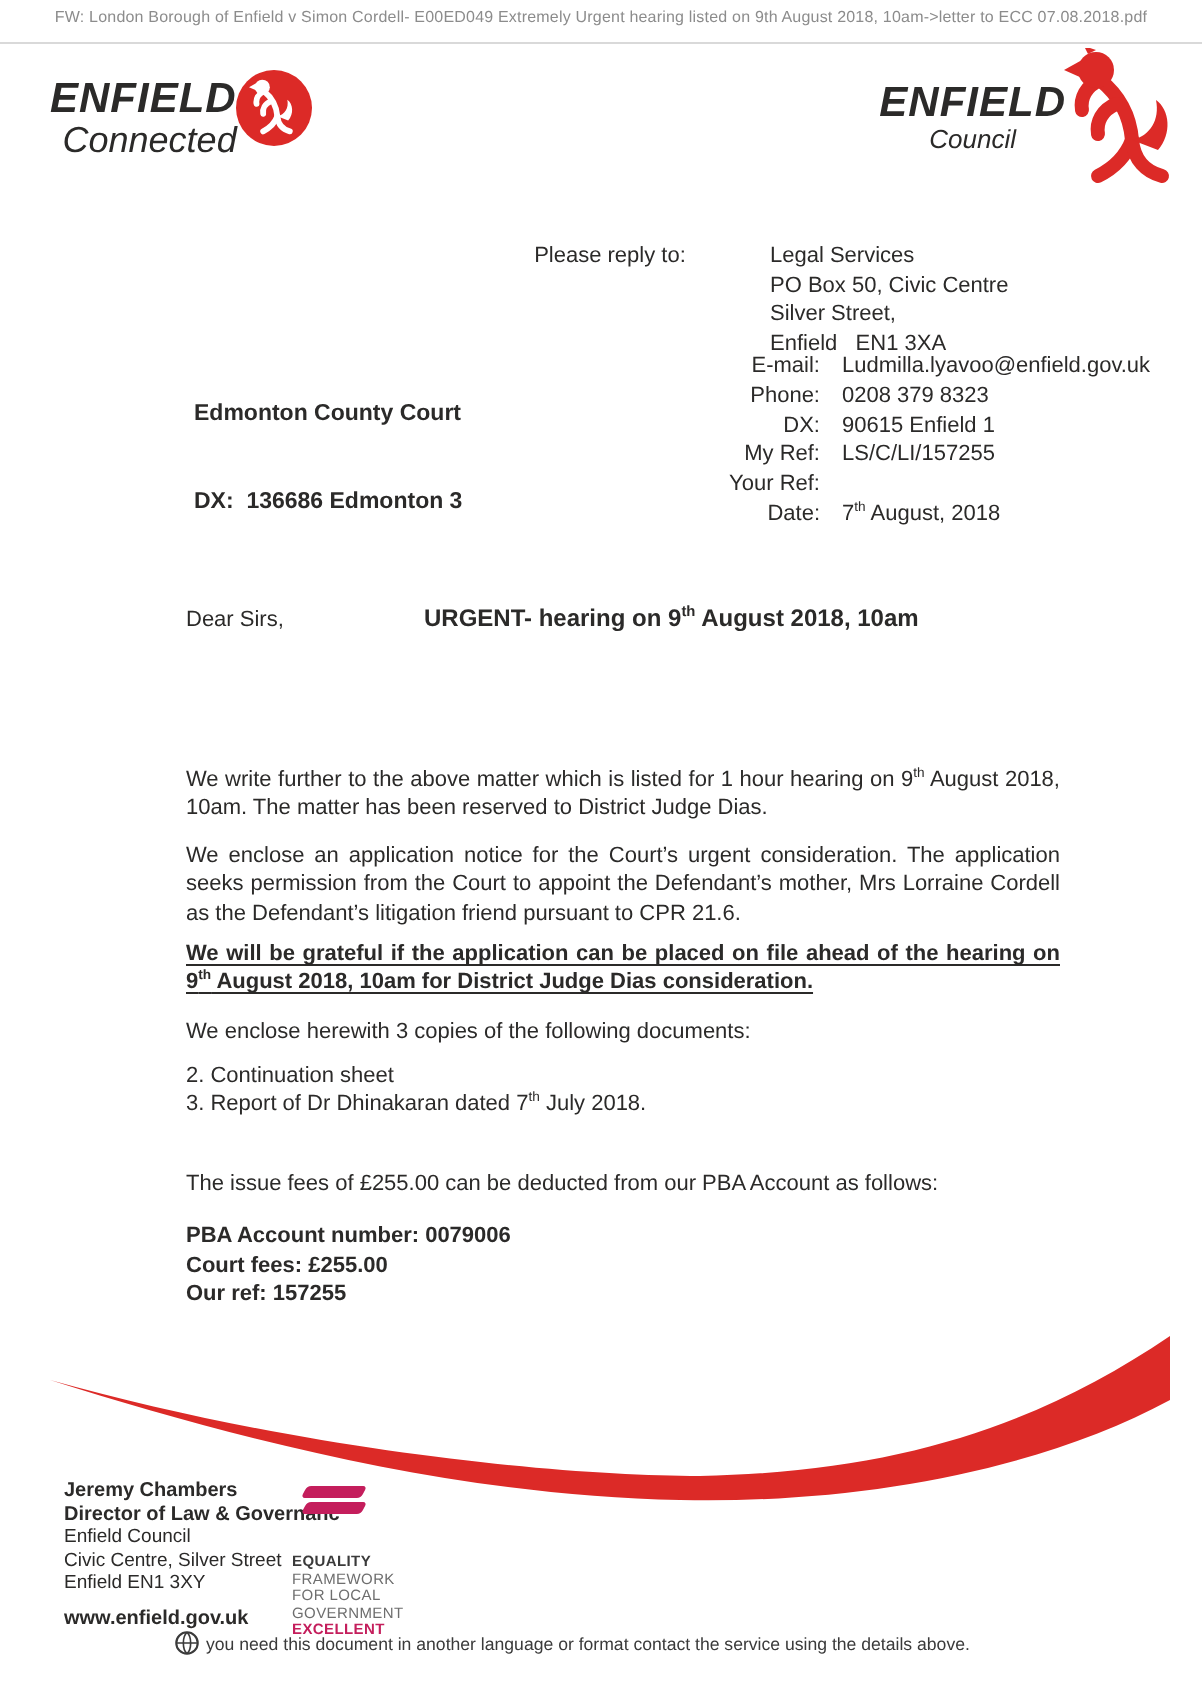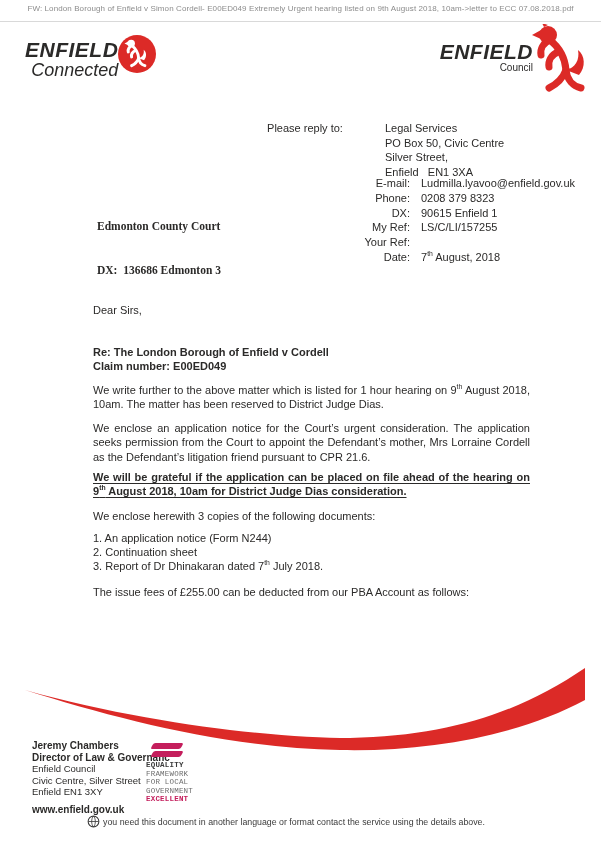--- a/index.html
+++ b/index.html
@@ -10,28 +10,28 @@
             font-size:8px;color:#8c8c8c;letter-spacing:.1px;}
   .topline{position:absolute;top:21px;left:0;width:100%;border-top:1px solid #d9d9d9;}
   
   .logo-left{position:absolute;left:25px;top:38px;}
   .logo-left .t{font-size:21px;font-weight:bold;font-style:italic;letter-spacing:.5px;}
   .logo-left .s{font-size:18px;font-style:italic;margin-top:-2px;text-align:right;}
   .crest{position:absolute;left:118px;top:35px;width:38px;height:38px;border-radius:50%;
          background:#dc2a27;display:flex;align-items:center;justify-content:center;}
   .logo-right{position:absolute;right:68px;top:40px;text-align:right;}
   .logo-right .t{font-size:21px;font-weight:bold;font-style:italic;letter-spacing:.5px;}
-  .logo-right .s{font-size:10px;margin-top:-2px;}
+  .logo-right .s{font-size:13px;font-style:italic;margin-top:-2px;text-align:center;}
   .lion-right{position:absolute;right:8px;top:24px;width:62px;height:72px;}
   
   .reply{position:absolute;top:121px;left:0;width:601px;font-size:11px;line-height:14.6px;}
   .reply .lab{position:absolute;left:245px;width:120px;text-align:center;}
   .reply .vals{position:absolute;left:385px;white-space:pre;}
-  .recipient{position:absolute;left:97px;top:190px;font-size:11.5px;font-weight:bold;
-             line-height:14.5px;white-space:pre;font-family:Liberation Serif, serif;}
+  .recipient{position:absolute;left:97px;top:171px;font-size:11.5px;font-weight:bold;
+             line-height:14.5px;white-space:pre;}
   .contact{position:absolute;top:176px;left:0;width:601px;font-size:11px;line-height:14.8px;padding-left:36px;}
   .contact .row{display:flex;}
   .contact .lab{width:374px;text-align:right;}
   .contact .val{margin-left:11px;white-space:pre;}
   
   .body-text{font-size:11px;line-height:14.3px;}
   .salutation{position:absolute;left:93px;top:304px;font-size:11px;}
   .subject{position:absolute;left:212px;top:302px;font-size:12px;font-weight:bold;}
   .re-block{position:absolute;left:93px;top:345px;font-size:11px;font-weight:bold;line-height:14.3px;}
   .para{position:absolute;left:93px;width:437px;text-align:justify;}
@@ -44,21 +44,21 @@
   sup{font-size:.62em;line-height:0;vertical-align:super;}
   
   .swoosh{position:absolute;left:0;top:660px;width:601px;height:100px;}
   
   .sig{position:absolute;left:32px;top:740px;font-size:9.5px;line-height:11.5px;}
   .sig .b{font-weight:bold;font-size:10px;}
   .sig .www{font-weight:bold;font-size:10px;margin-top:6px;}
   .equality{position:absolute;left:146px;top:741px;}
   .eq-stripe{width:30px;height:6px;background:#c41e5c;transform:skewX(-28deg);
              border-radius:2px;margin:2px 0 0 6px;}
-  .eq-text{font-size:7.5px;line-height:8.6px;color:#6e6e6e;margin-top:4px;letter-spacing:.2px;font-family:Liberation Mono, monospace;}
+  .eq-text{font-size:7.5px;line-height:8.6px;color:#6e6e6e;margin-top:20px;letter-spacing:.2px;}
   .eq-text .l0{font-weight:bold;color:#3a3a3a;}
   .eq-text .l4{color:#c41e5c;font-weight:bold;}
   .note{position:absolute;left:103px;top:817px;font-size:8.8px;color:#3a3a3a;}
   .note-icon{position:absolute;left:87px;top:815px;width:13px;height:13px;}
 </style>
 </head>
 <body>
 
 <div class="page">
 
@@ -136,39 +136,40 @@
       <div class="lab">Your Ref:</div>
       <div class="val"></div>
     </div>
     <div class="row">
       <div class="lab">Date:</div>
       <div class="val"><span>7</span><sup>th</sup><span> August, 2018</span></div>
     </div>
   </div>
 
   <div class="salutation">Dear Sirs,</div>
-
-  <div class="re-block">
-    <div>Re: The London Borough of Enfield v Cordell</div>
-    <div>Claim number: E00ED049</div>
-  </div>
+  <div class="subject"><span>URGENT- hearing on 9</span><sup>th</sup><span> August 2018, 10am</span></div>
+
 
   <div class="para body-text p1"><span>We write further to the above matter which is listed for 1 hour hearing on 9</span><sup>th</sup><span> August 2018, 10am. The matter has been reserved to District Judge Dias.</span></div>
   <div class="para body-text p2">We enclose an application notice for the Court’s urgent consideration. The application seeks permission from the Court to appoint the Defendant’s mother, Mrs Lorraine Cordell as the Defendant’s litigation friend pursuant to CPR 21.6.</div>
   <div class="para body-text p3"><span>We will be grateful if the application can be placed on file ahead of the hearing on 9</span><sup>th</sup><span> August 2018, 10am for District Judge Dias consideration.</span></div>
   <div class="para body-text p4">We enclose herewith 3 copies of the following documents:</div>
 
   <div class="doclist">
-    <div>1. An application notice (Form N244)</div>
     <div>2. Continuation sheet</div>
     <div><span>3. Report of Dr Dhinakaran dated 7</span><sup>th</sup><span> July 2018.</span></div>
   </div>
 
   <div class="para body-text fees">The issue fees of £255.00 can be deducted from our PBA Account as follows:</div>
 
+  <div class="pba">
+    <div>PBA Account number: 0079006</div>
+    <div>Court fees: £255.00</div>
+    <div>Our ref: 157255</div>
+  </div>
 
   <svg class="swoosh" viewBox="0 0 601 100" preserveAspectRatio="none">
     <path d="M25 30 C150 65 280 78 350 78 C450 76 520 52 585 8 L585 40 C520 75 430 92 340 90 C230 88 120 60 25 30 Z" fill="#dc2a27"></path>
   </svg>
 
   <div class="sig">
     <div class="b">Jeremy Chambers</div>
     <div class="b">Director of Law &amp; Governanc</div>
     <div>Enfield Council</div>
     <div>Civic Centre, Silver Street</div>

